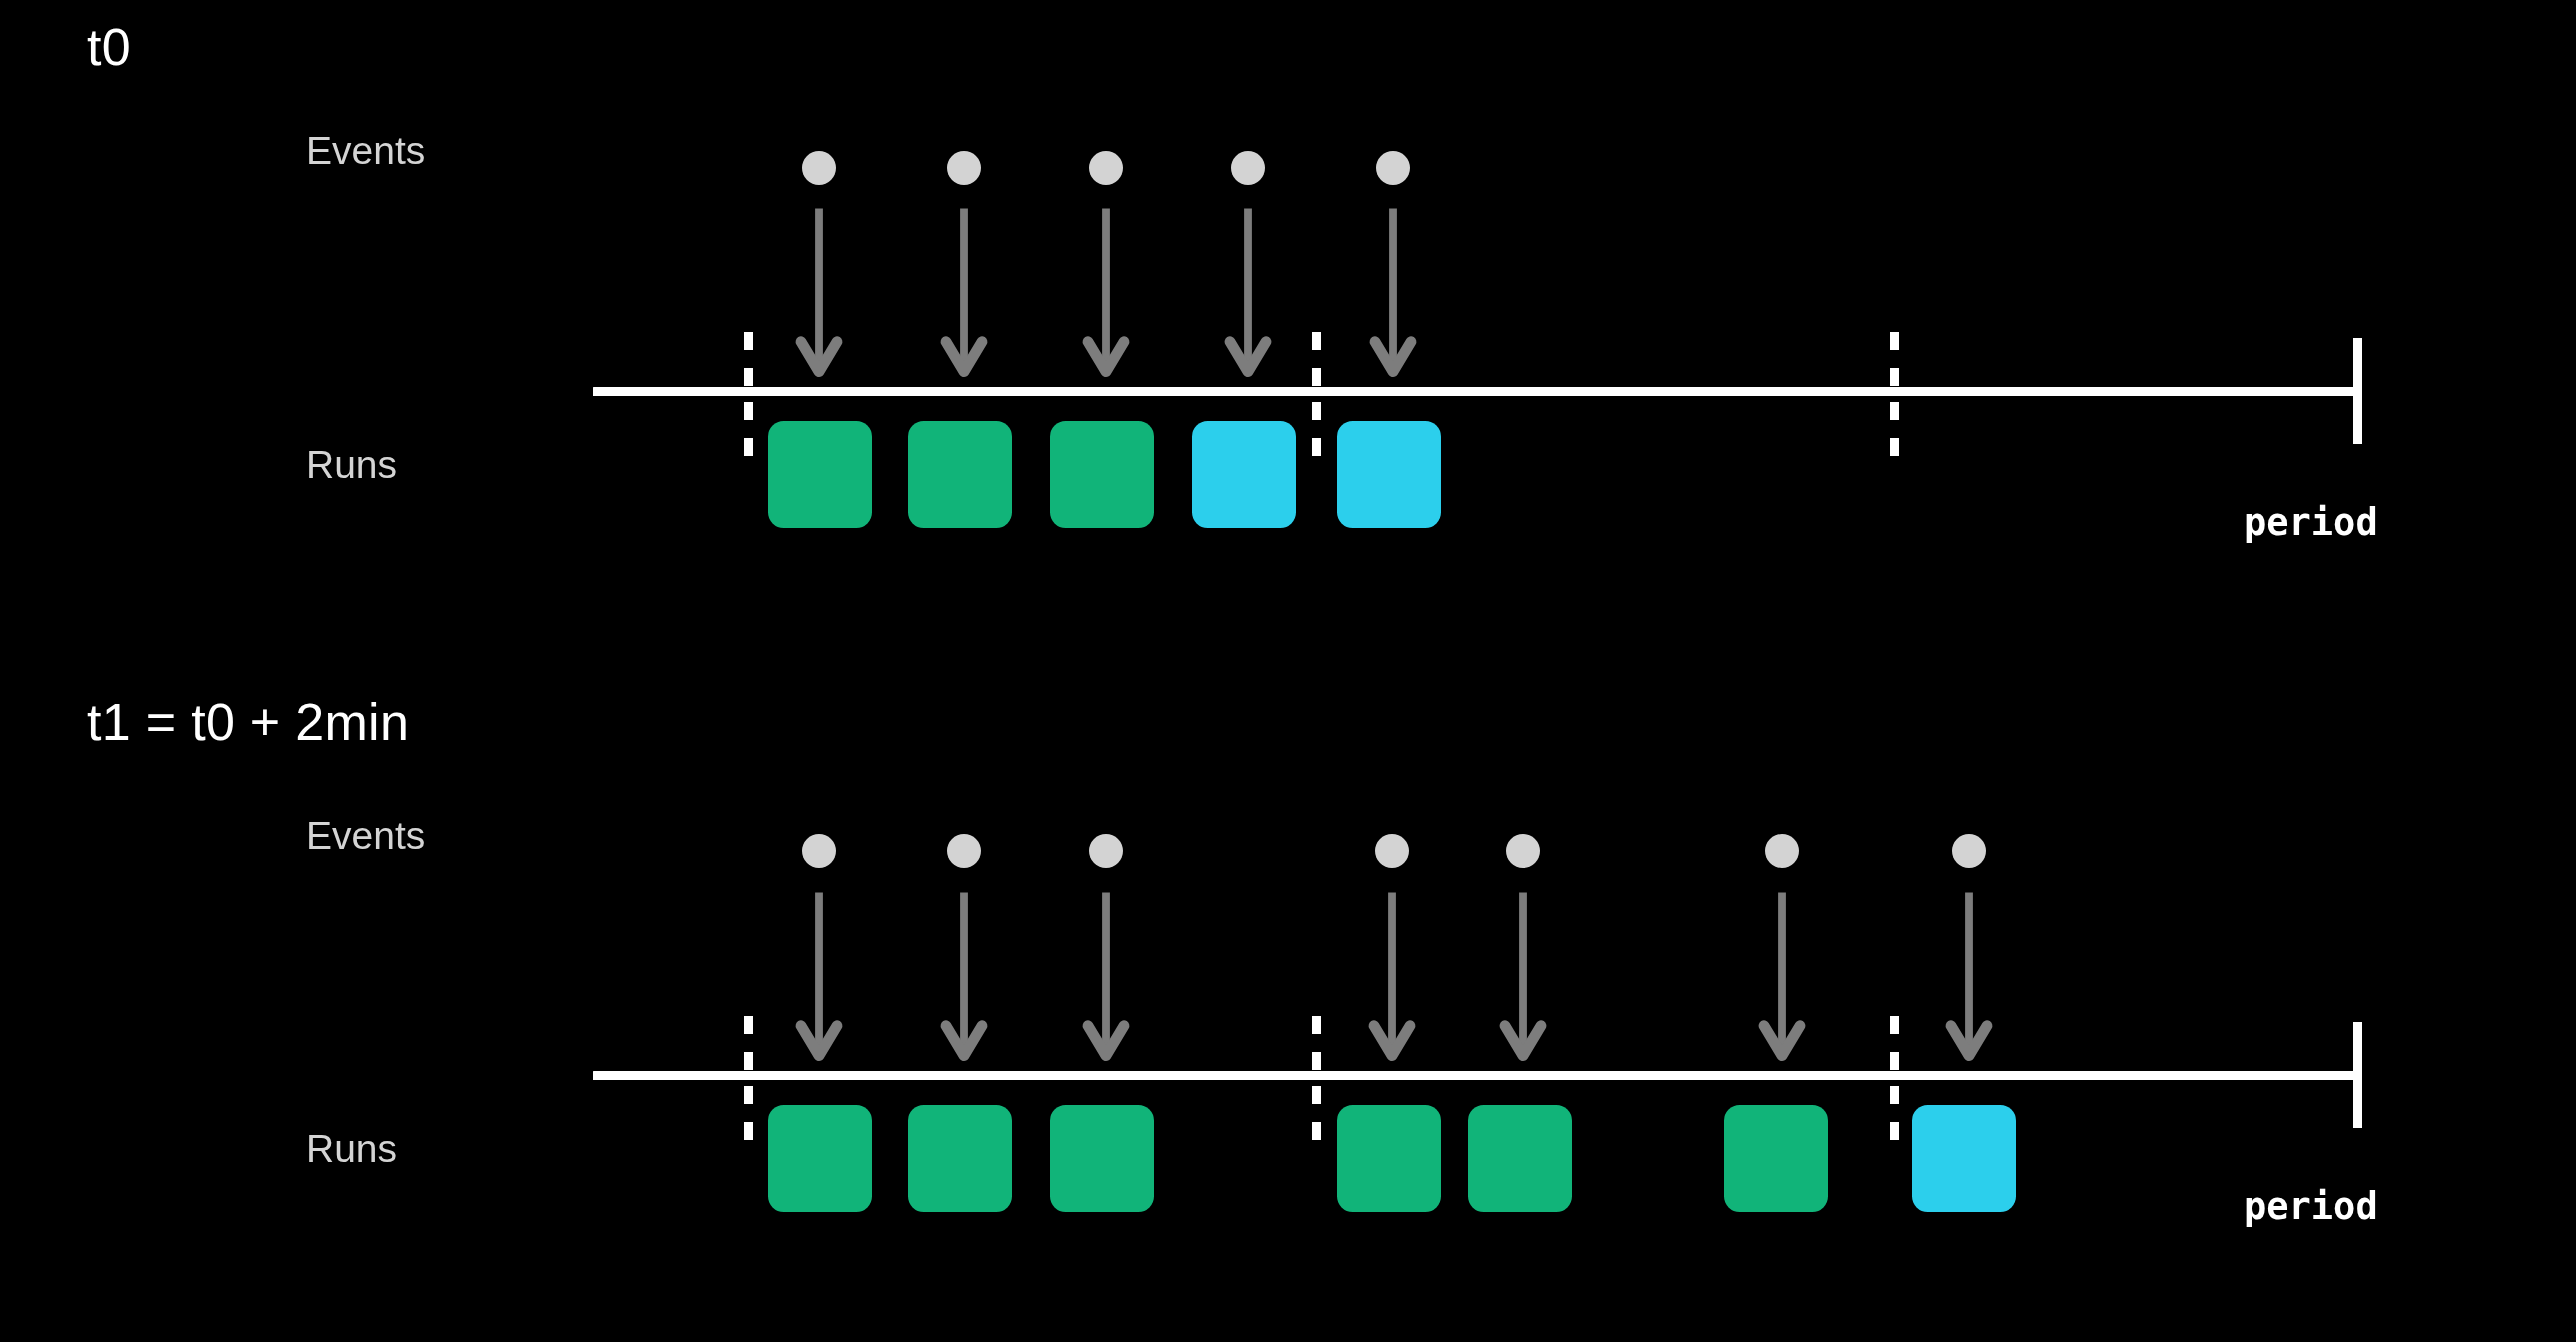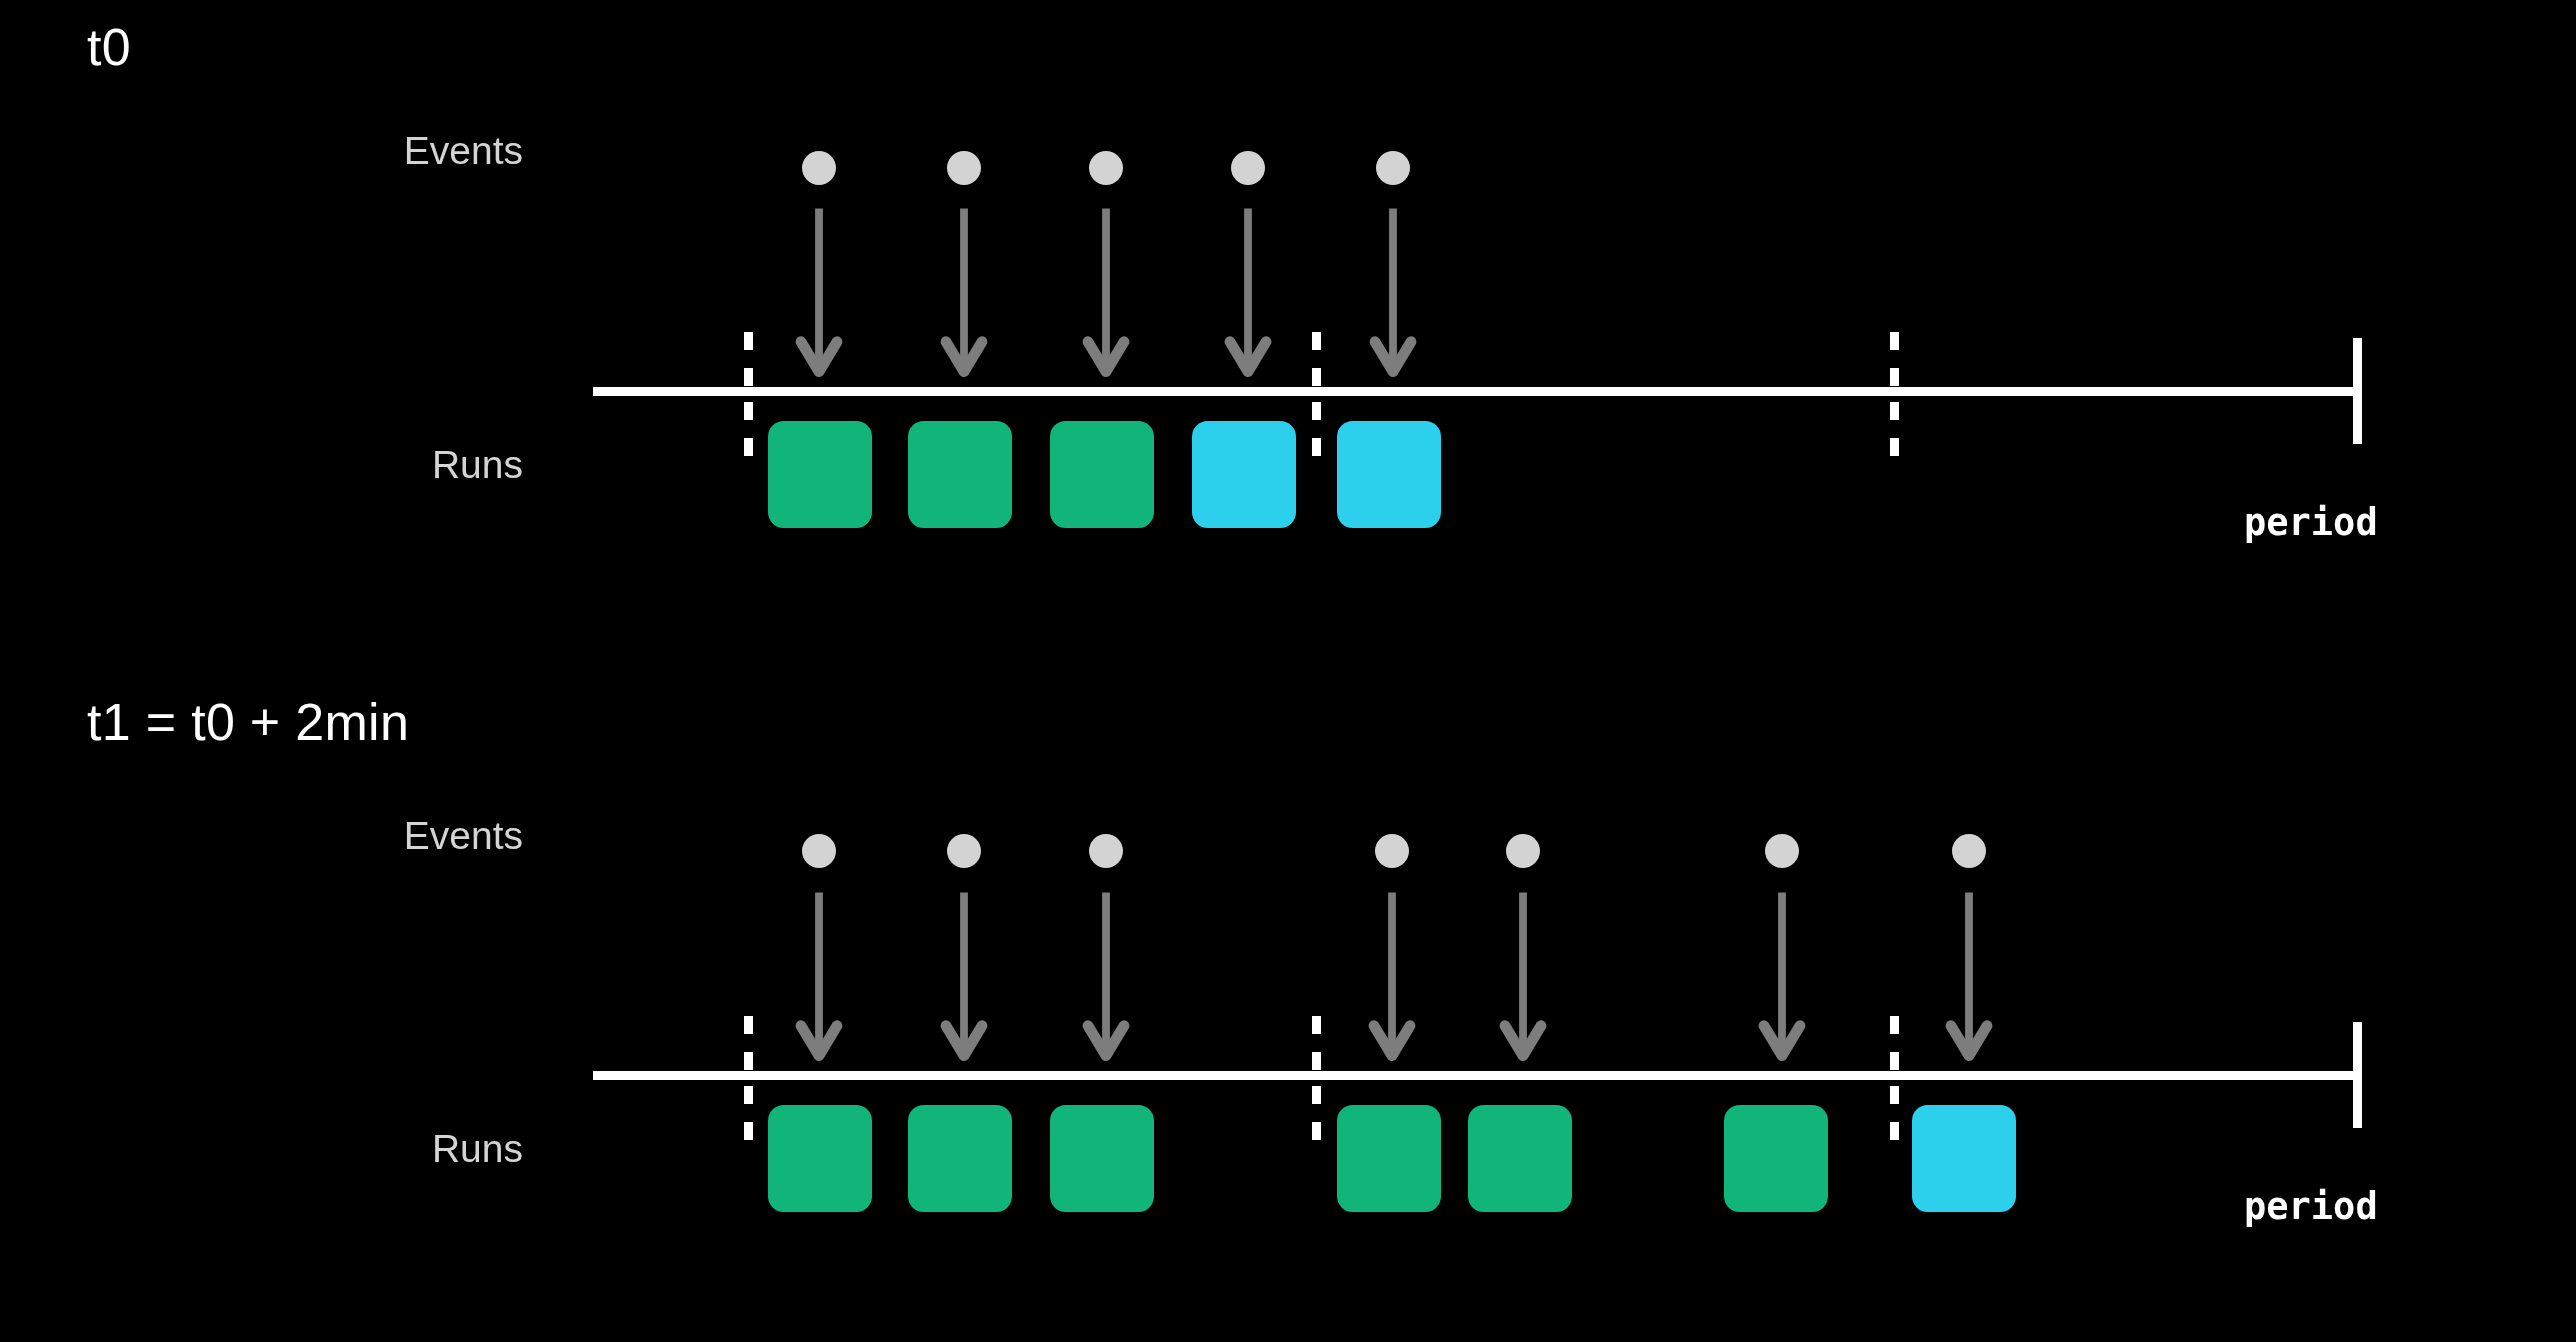--- a/index.html
+++ b/index.html
@@ -22,21 +22,20 @@
     font-weight:400;
     letter-spacing:0.3px;
     white-space:nowrap;
   }
 
   .row-label{
     position:absolute;
     color:#d4d4d4;
     font-size:39px;
     font-weight:400;
-    text-align:right;
     white-space:nowrap;
     transform:translateY(-50%);
   }
 
   
   .axis-line{
     position:absolute;
     height:8.5px;
     background:#ffffff;
     border-radius:0.6px;

